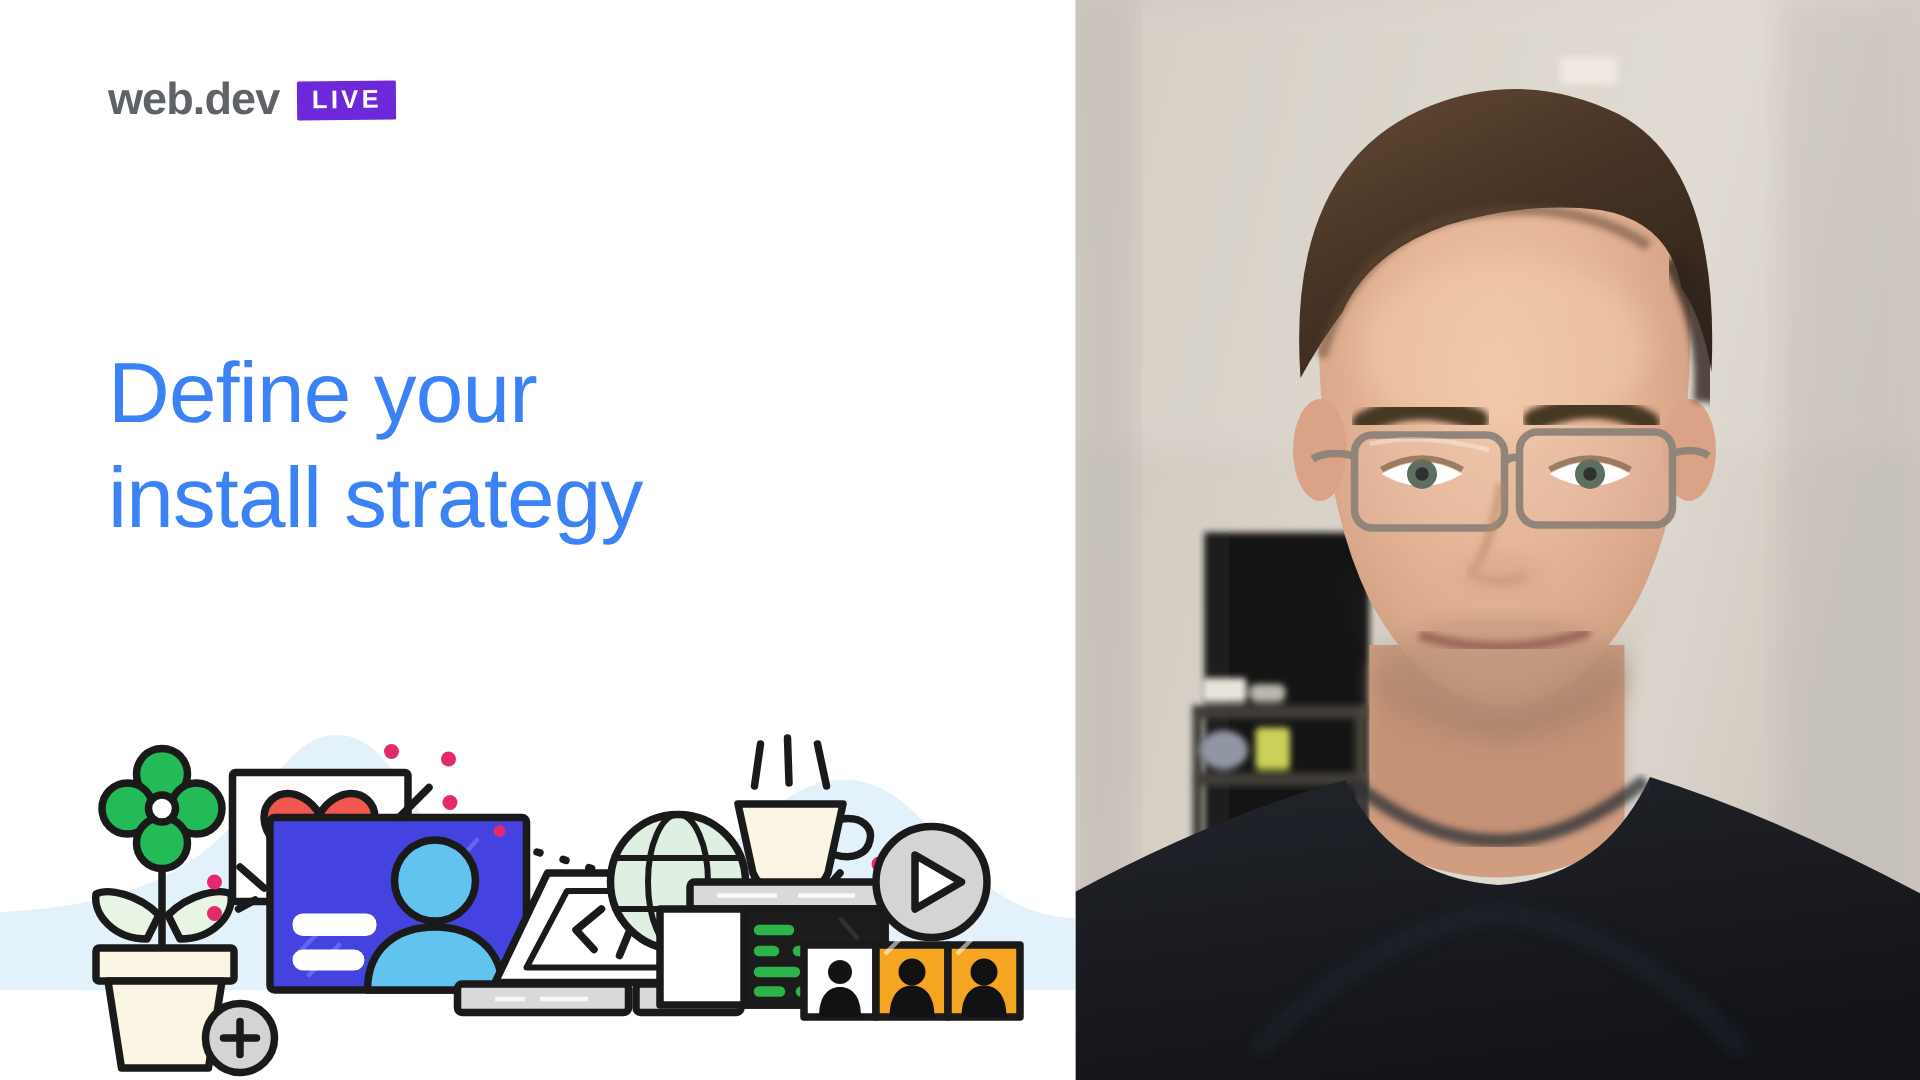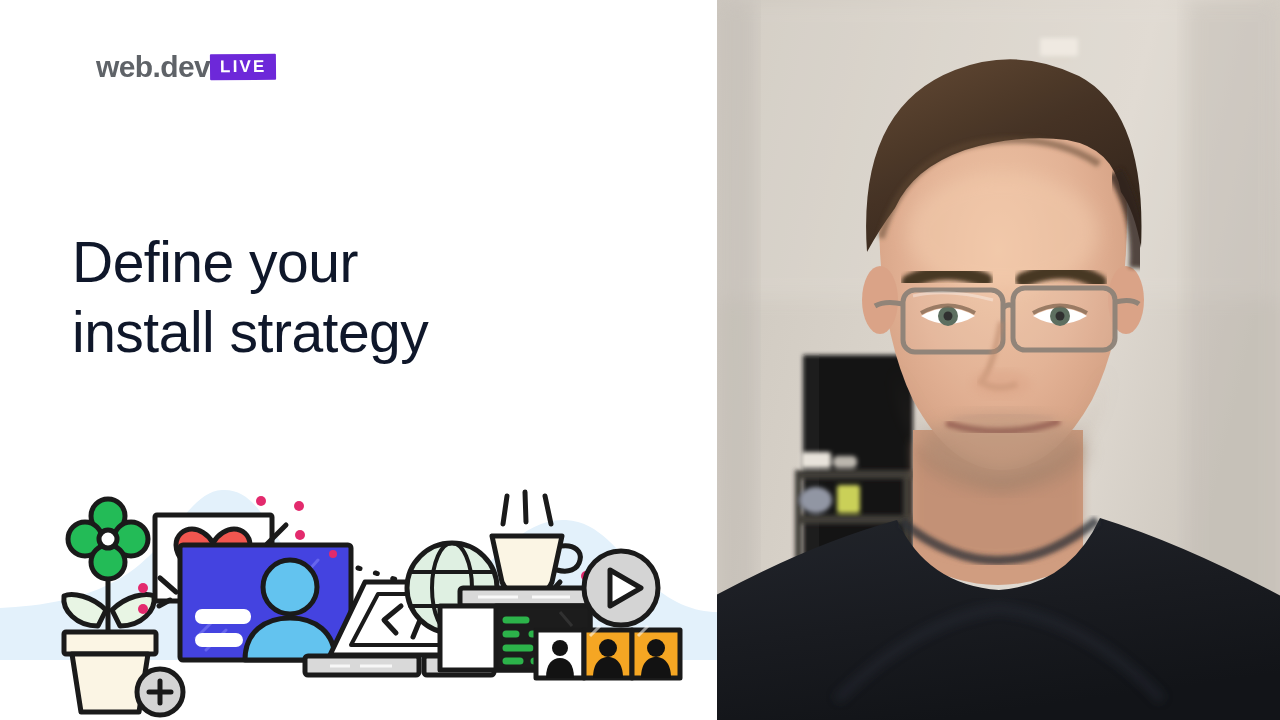--- a/index.html
+++ b/index.html
@@ -24,21 +24,21 @@
     background: #ffffff;
     overflow: hidden;
   }
 
   
   #logo {
     position: absolute;
     left: 72px; top: 52px;
     display: flex;
     align-items: center;
-    margin-left: 24px;
+    gap: 12px;
   }
   #logo-word {
     font-size: 30px;
     font-weight: 700;
     letter-spacing: -0.6px;
     color: #5f6368;
     line-height: 1;
   }
   #logo-live {
     background: #6d28d9;
@@ -54,21 +54,21 @@
 
   
   #headline {
     position: absolute;
     left: 72px; top: 190px;
     width: 560px;
     font-size: 57px;
     font-weight: 300;
     line-height: 1.22;
     letter-spacing: -0.5px;
-    color: #0f172a;
+    color: #3b82f6;
     white-space: pre-line;
   }
 
   
   #illustration {
     position: absolute;
     left: 0; bottom: 0;
     width: 717px; height: 260px;
   }
   #illustration svg { display: block; width: 717px; height: 260px; }

